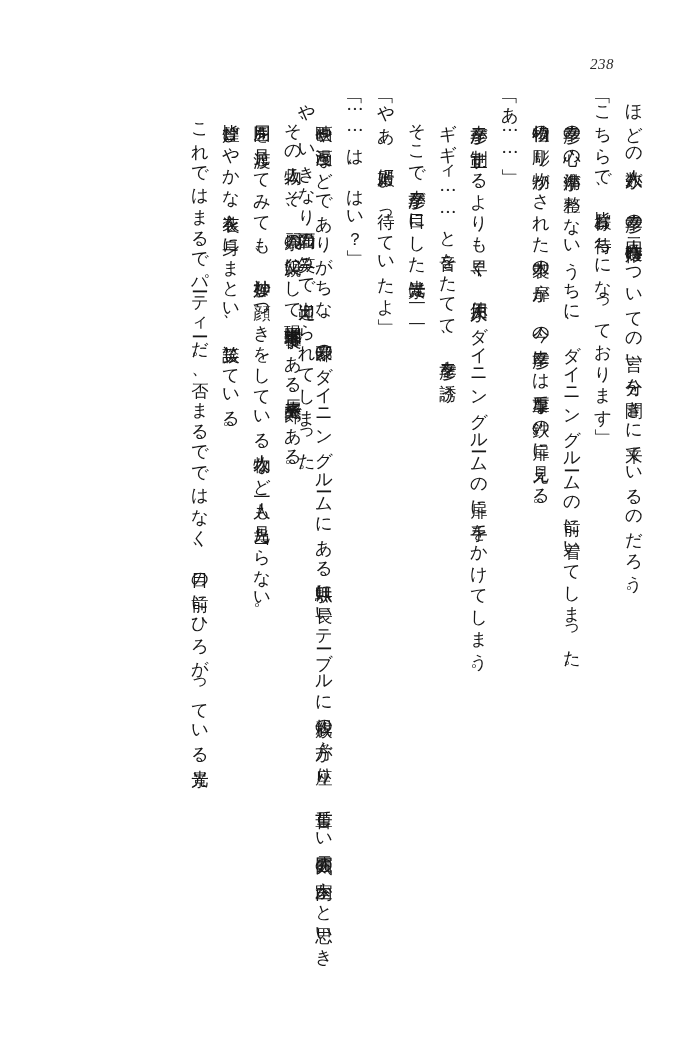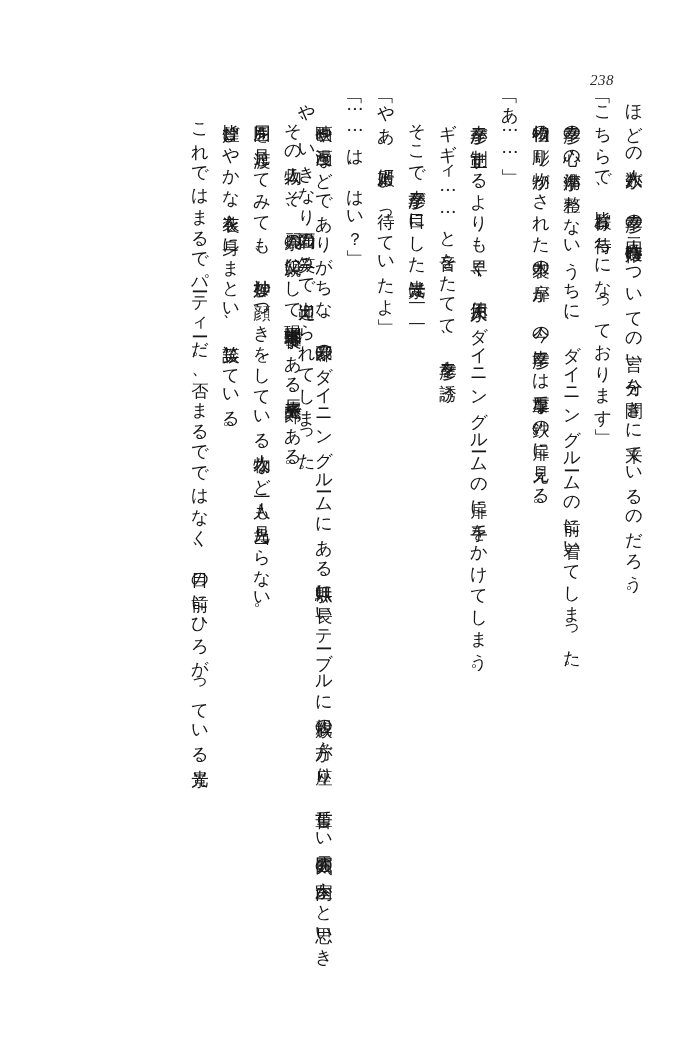--- a/index.html
+++ b/index.html
@@ -16,21 +16,21 @@
   }
   .page {
     position: relative;
     width: 700px;
     height: 1050px;
     background: #ffffff;
     box-sizing: border-box;
   }
   .page-number {
     position: absolute;
-    top: 72px;
+    top: 56px;
     right: 86px;
     font-style: italic;
     font-size: 15px;
     letter-spacing: 0.5px;
     color: #2b2b2b;
     font-family: "Liberation Serif", "DejaVu Serif", serif;
   }
   .body-text {
     position: absolute;
     top: 92px;

